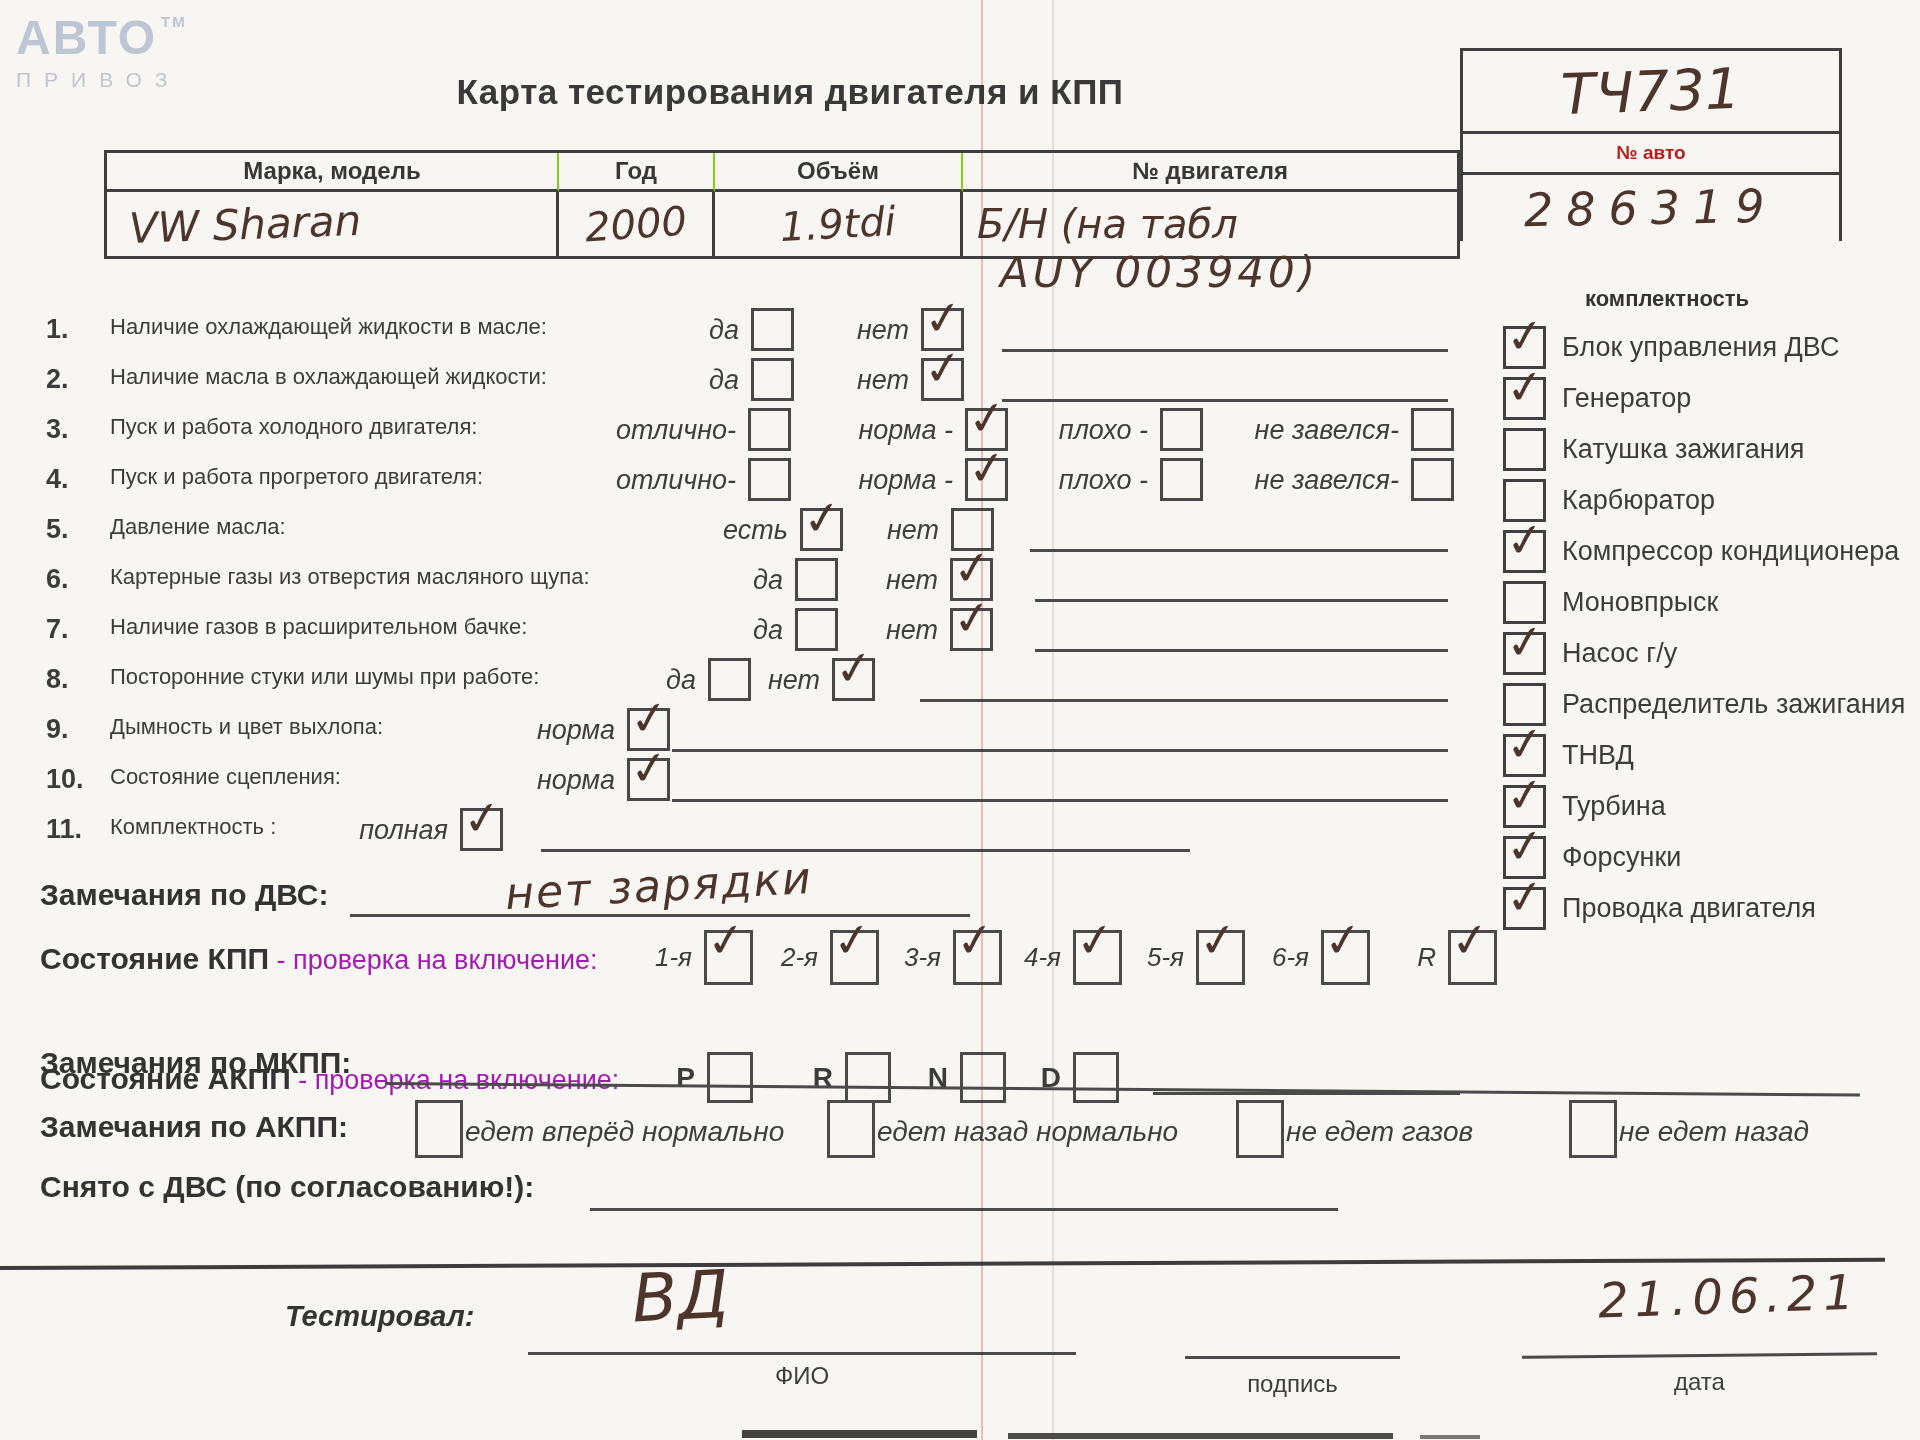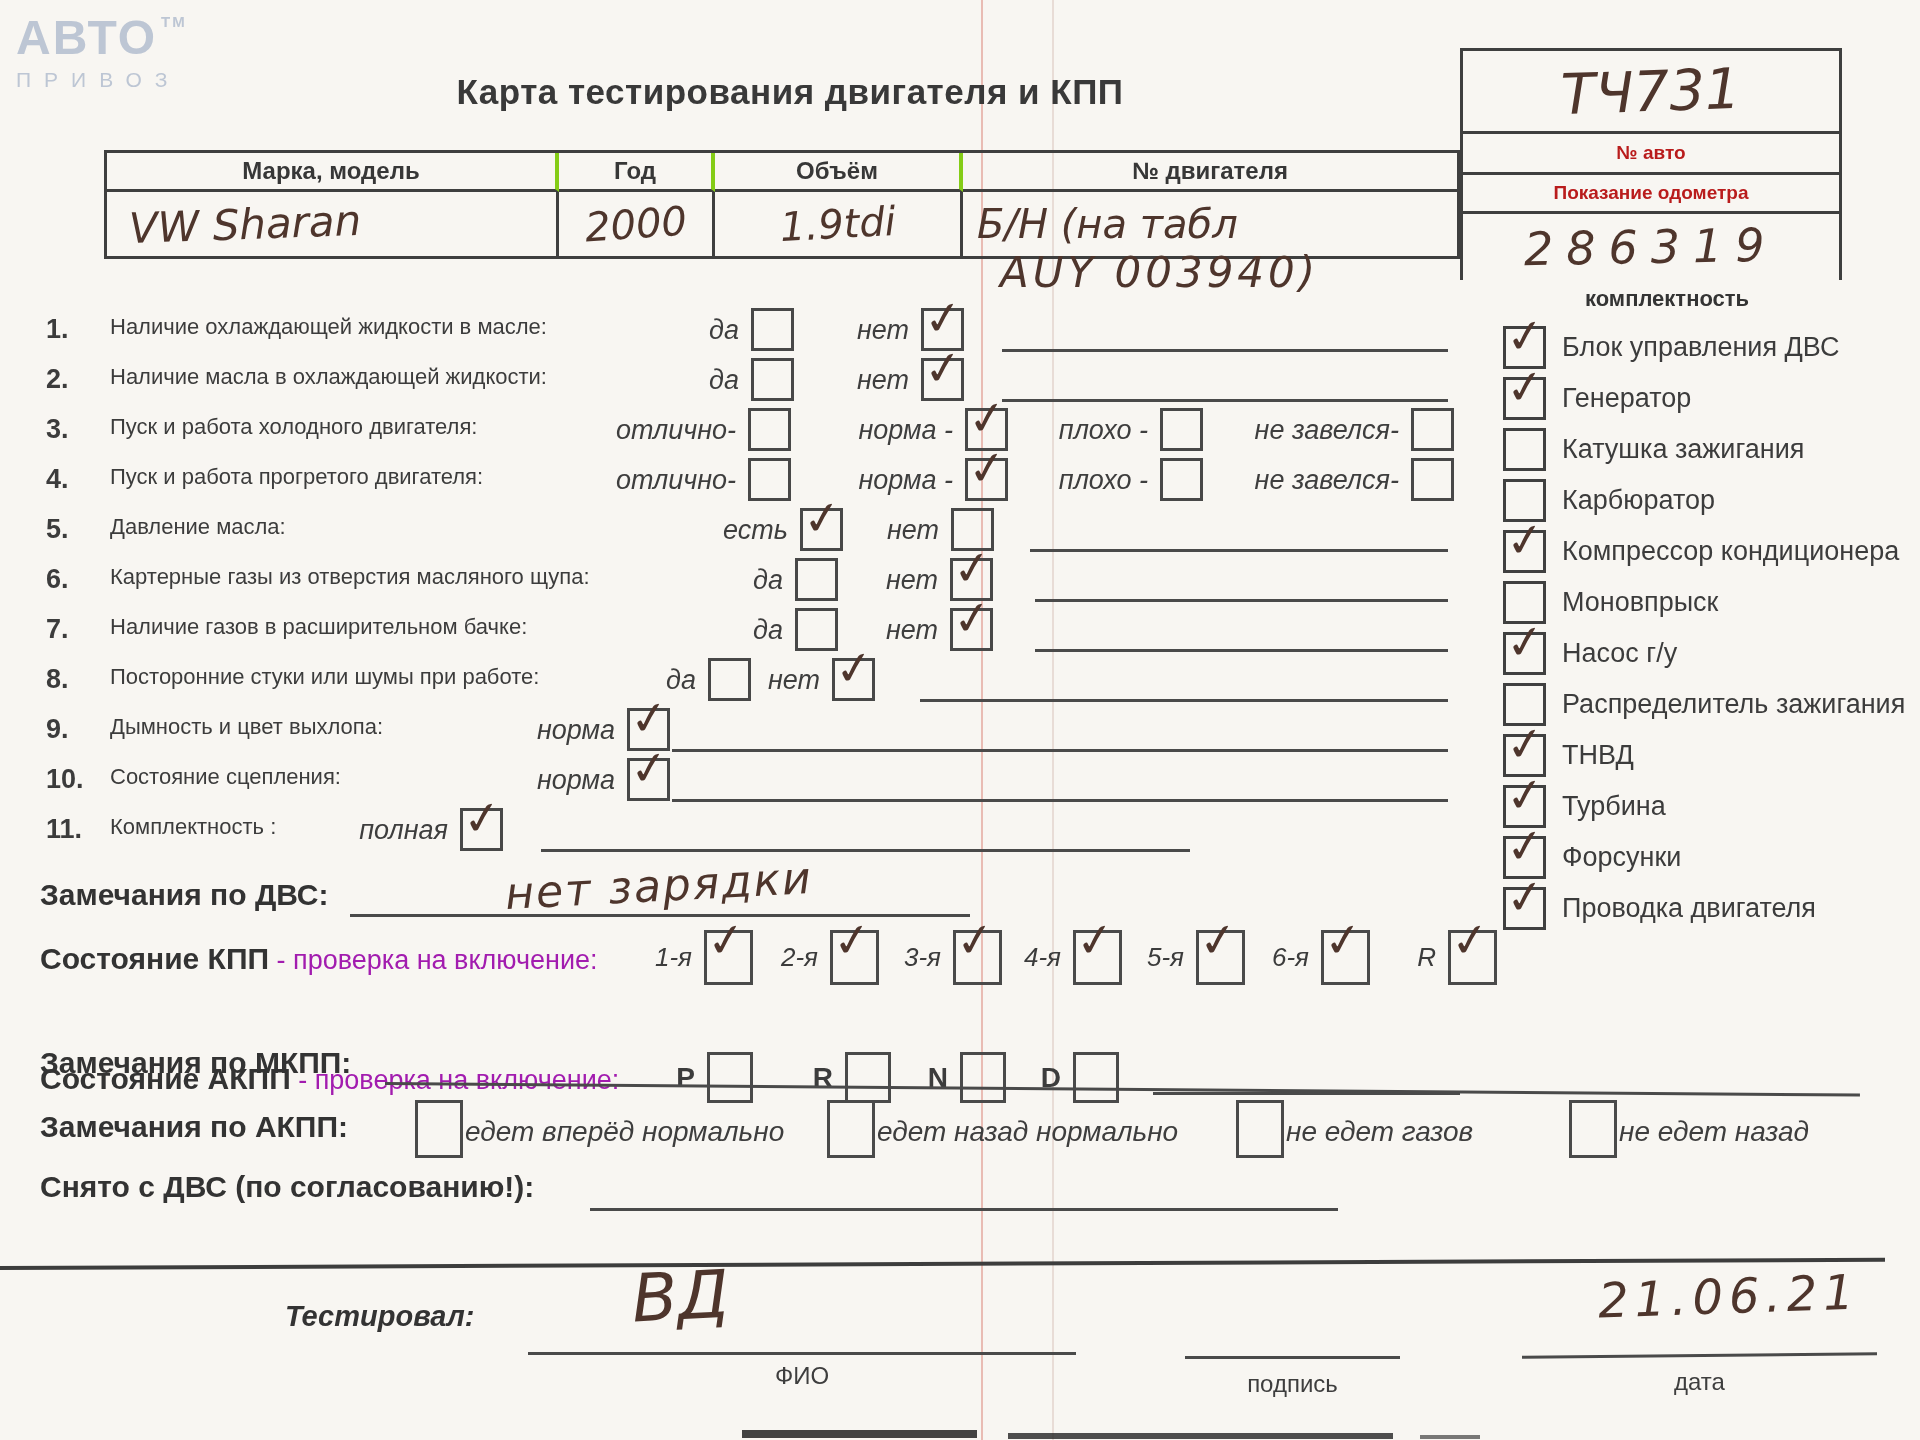--- a/index.html
+++ b/index.html
@@ -18,21 +18,21 @@
   
   .title{font-size:35px;font-weight:bold;color:#393939;letter-spacing:.5px;text-align:center;}
   
   .autobox{border:3px solid #3f3f3f;border-bottom:none;background:transparent;}
   .autobox .row{border-bottom:3px solid #3f3f3f;display:flex;align-items:center;justify-content:center;}
   .lbl-b{font-weight:bold;font-size:19px;color:#b91c1c;}
   
   .hw{font-family:"DejaVu Sans",sans-serif;font-style:italic;color:#4e352c;white-space:nowrap;}
   
   .vtable{border:3px solid #3f3f3f;display:grid;grid-template-columns:452px 156px 248px 1fr;}
-  .vtable .h{border-bottom:3px solid #3f3f3f;border-right:4px solid #84cc16;
+  .vtable .h{border-bottom:3px solid #3f3f3f;border-right:2px solid #84cc16;
     font-weight:bold;font-size:24px;display:flex;align-items:center;justify-content:center;height:36px;color:#373737;}
   .vtable .h:nth-child(4){border-right:none;}
   .vtable .v{border-right:3px solid #3f3f3f;height:64px;display:flex;align-items:center;}
   .vtable .v:nth-child(8){border-right:none;}
   
   .test-row{position:relative;height:50px;}
   .t-num{position:absolute;left:46px;width:48px;font-size:27px;font-weight:bold;top:9px;}
   .t-label{position:absolute;left:110px;font-size:22px;top:9px;color:#3c3c3c;}
   .opt-label{position:absolute;width:250px;text-align:right;font-style:italic;font-size:27px;top:10px;color:#3e3e3e;}
   .cbox{position:absolute;width:37px;height:37px;border:3px solid #484848;top:3px;}
@@ -73,23 +73,20 @@
   </div>
 
   <div class="abs title" style="left:380px;top:72px;width:820px;">Карта тестирования двигателя  и КПП</div>
 
   <div class="abs autobox" style="left:1460px;top:48px;width:376px;">
     <div class="row" style="height:80px;">
       <span class="hw" style="font-size: 56px; transform: rotate(-2deg); color: rgb(78, 53, 44);">ТЧ731</span>
     </div>
     <div class="row" style="height:38px;">
       <span class="lbl-b">№ авто</span>
-    </div>
-    <div class="row" style="height:36px;">
-      <span class="lbl-b">Показание одометра</span>
     </div>
     <div class="row" style="height:66px;border-bottom:none;">
       <span class="hw" style="font-size: 46px; letter-spacing: 13px; transform: rotate(-1deg); color: rgb(78, 53, 44);">286319</span>
     </div>
   </div>
 
   <div class="abs vtable" style="left:104px;top:150px;width:1350px;">
     <div class="h">Марка, модель</div>
     <div class="h">Год</div>
     <div class="h">Объём</div>

